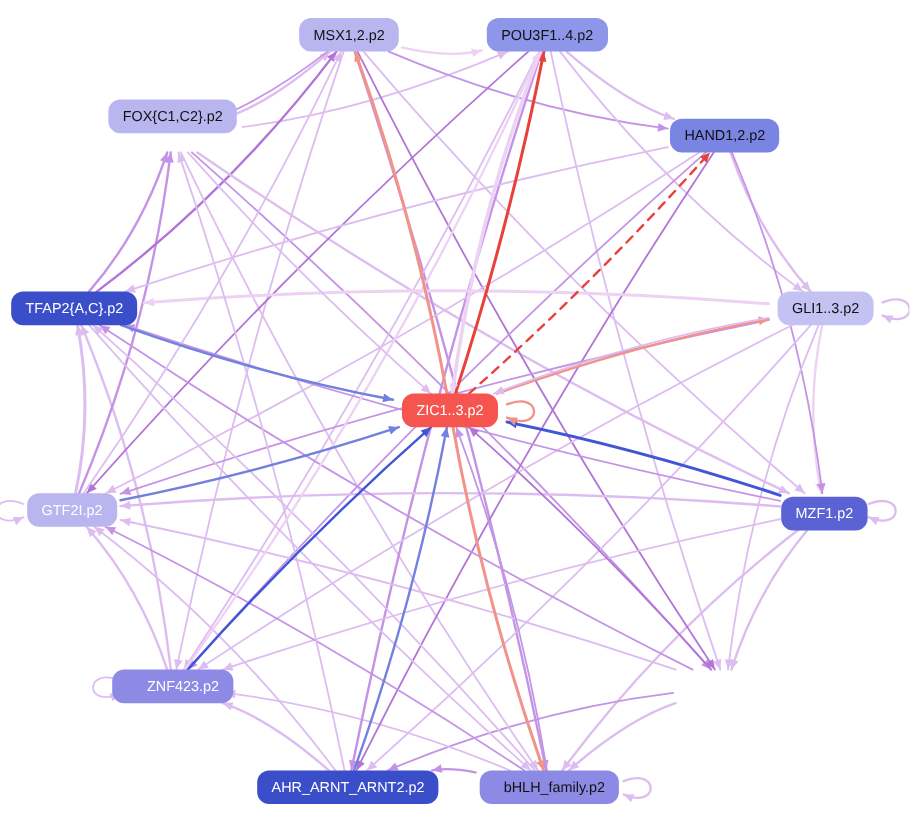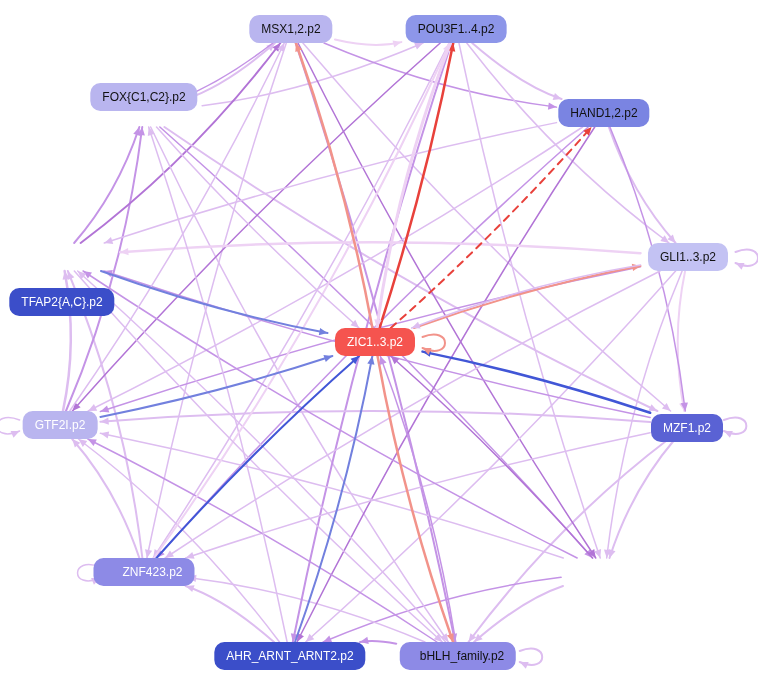--- a/index.html
+++ b/index.html
@@ -189,21 +189,21 @@
       <path d="M19.6 420 C -10.400000000000006 408, -10.400000000000006 444, 19.6 431" stroke="#ddbdf0" stroke-width="1.5" fill="none" stroke-linecap="round"></path>
       <path d="M19.6 431 L13.518868257860031 437.63474466236175 L10.600553657486923 430.9001725076546 Z" fill="#ddbdf0"></path>
       <path d="M100.05 567 C 70.05 555, 70.05 591, 100.05 578" stroke="#ddbdf0" stroke-width="1.5" fill="none" stroke-linecap="round"></path>
       <path d="M100.05 578 L93.96886825786002 584.6347446623618 L91.05055365748692 577.9001725076546 Z" fill="#ddbdf0"></path>
     </svg>
   <div id="nodes">
       <div class="node" style="left: 291px; top: 29px; background: rgb(185, 181, 239); color: rgb(17, 17, 17);">MSX1,2.p2</div>
       <div class="node" style="left: 456px; top: 29px; background: rgb(141, 150, 233); color: rgb(17, 17, 17);">POU3F1..4.p2</div>
       <div class="node" style="left: 144px; top: 97px; background: rgb(185, 181, 239); color: rgb(17, 17, 17);">FOX{C1,C2}.p2</div>
       <div class="node" style="left: 604px; top: 113px; background: rgb(122, 132, 226); color: rgb(17, 17, 17);">HAND1,2.p2</div>
-      <div class="node" style="left: 62px; top: 257px; background: rgb(59, 78, 201); color: rgb(255, 255, 255); margin-top: 45px;">TFAP2{A,C}.p2</div>
+      <div class="node" style="left: 62px; top: 257px; background: rgb(59, 78, 201); color: rgb(255, 255, 255);">TFAP2{A,C}.p2</div>
       <div class="node" style="left: 688px; top: 257px; background: rgb(195, 194, 243); color: rgb(17, 17, 17);">GLI1..3.p2</div>
       <div class="node" style="left: 375px; top: 342px; background: rgb(245, 84, 79); color: rgb(255, 255, 255);">ZIC1..3.p2</div>
       <div class="node" style="left: 60px; top: 425px; background: rgb(185, 181, 239); color: rgb(255, 255, 255);">GTF2I.p2</div>
       <div class="node" style="left: 687px; top: 428px; background: rgb(90, 98, 212); color: rgb(255, 255, 255);">MZF1.p2</div>
       <div class="node" style="left: 144px; top: 572px; background: rgb(141, 138, 230); color: rgb(255, 255, 255); padding-left: 29px;">ZNF423.p2</div>
       <div class="node" style="left: 290px; top: 656px; background: rgb(59, 78, 201); color: rgb(255, 255, 255);">AHR_ARNT_ARNT2.p2</div>
       <div class="node" style="left: 458px; top: 656px; background: rgb(141, 138, 230); color: rgb(17, 17, 17); padding-left: 20px;">bHLH_family.p2</div>
     </div>
 </div>
 

